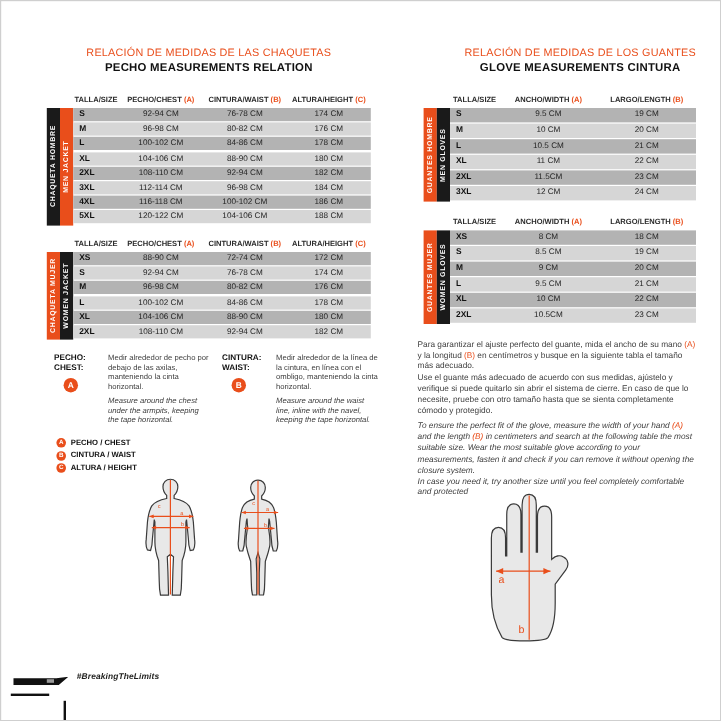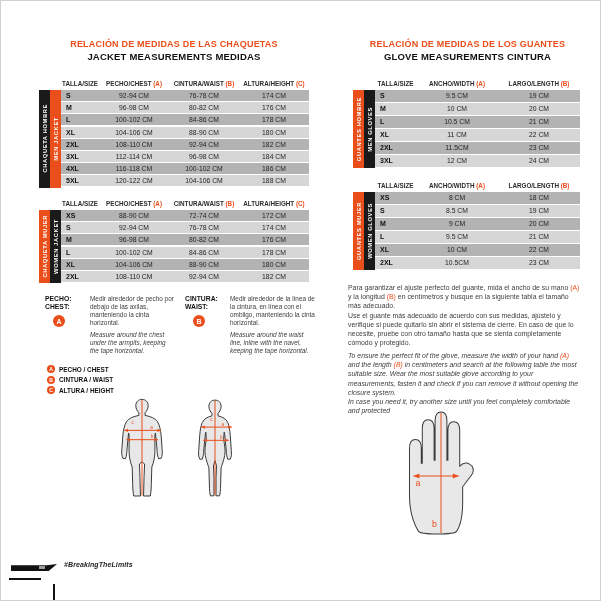--- a/index.html
+++ b/index.html
@@ -3,21 +3,21 @@
 <meta charset="utf-8">
 <style>
   html,body{margin:0;padding:0;background:#ffffff;}
   .page{position:relative;width:601px;height:601px;background:#ffffff;
         font-family:"Liberation Sans",sans-serif;box-sizing:border-box;
         border:1px solid #cfcfcf;overflow:hidden;color:#1a1a1a;}
   .orange{color:#E94E1B;}
 
   
   .title-block{position:absolute;text-align:center;}
-  .title-es{font-size:9px;font-weight:700;color:#E94E1B;letter-spacing:.2px;}
+  .title-es{font-size:9px;font-weight:400;color:#E94E1B;letter-spacing:.2px;}
   .title-en{font-size:9.5px;font-weight:800;color:#111;margin-top:2px;letter-spacing:.2px;}
 
   
   .size-table{position:absolute;}
   .thead{display:grid;height:13px;align-items:center;padding-left:22px;}
   .jacket .thead{grid-template-columns:38px 70px 70px 70px;}
   .glove  .thead{grid-template-columns:41px 82px 82px;}
   .th{font-size:6.3px;font-weight:700;color:#2b2b2b;text-align:center;white-space:nowrap;}
   .tbody{display:flex;align-items:stretch;}
   .strip{width:11px;display:flex;align-items:center;justify-content:center;}
@@ -72,24 +72,24 @@
   .cropmark-h{position:absolute;left:8px;top:577px;width:32px;height:1.5px;background:#111;}
   .cropmark-v{position:absolute;left:52px;top:583px;width:1.5px;height:17px;background:#111;}
 </style>
 </head>
 <body>
 
 <div class="page">
 
   <div class="title-block" style="left:35px;top:38px;width:276px;">
     <div class="title-es">RELACIÓN DE MEDIDAS DE LAS CHAQUETAS</div>
-    <div class="title-en">JACKET MEASUREMENTS MEDIDAS</div>
-  </div>
-
-  <div class="title-block" style="left:349px;top:38px;width:235px;">
+    <div class="title-en">PECHO MEASUREMENTS RELATION</div>
+  </div>
+
+  <div class="title-block" style="left:365px;top:38px;width:235px;">
     <div class="title-es">RELACIÓN DE MEDIDAS DE LOS GUANTES</div>
     <div class="title-en">GLOVE MEASUREMENTS CINTURA</div>
   </div>
 
   <div class="size-table jacket" style="left:38px;top:76px;width:270px;">
     <div class="thead">
 
     <div class="th"><span>TALLA/SIZE</span> <span class="orange"></span></div>
         <div class="th"><span>PECHO/CHEST</span> <span class="orange">(A)</span></div>
         <div class="th"><span>CINTURA/WAIST</span> <span class="orange">(B)</span></div>

